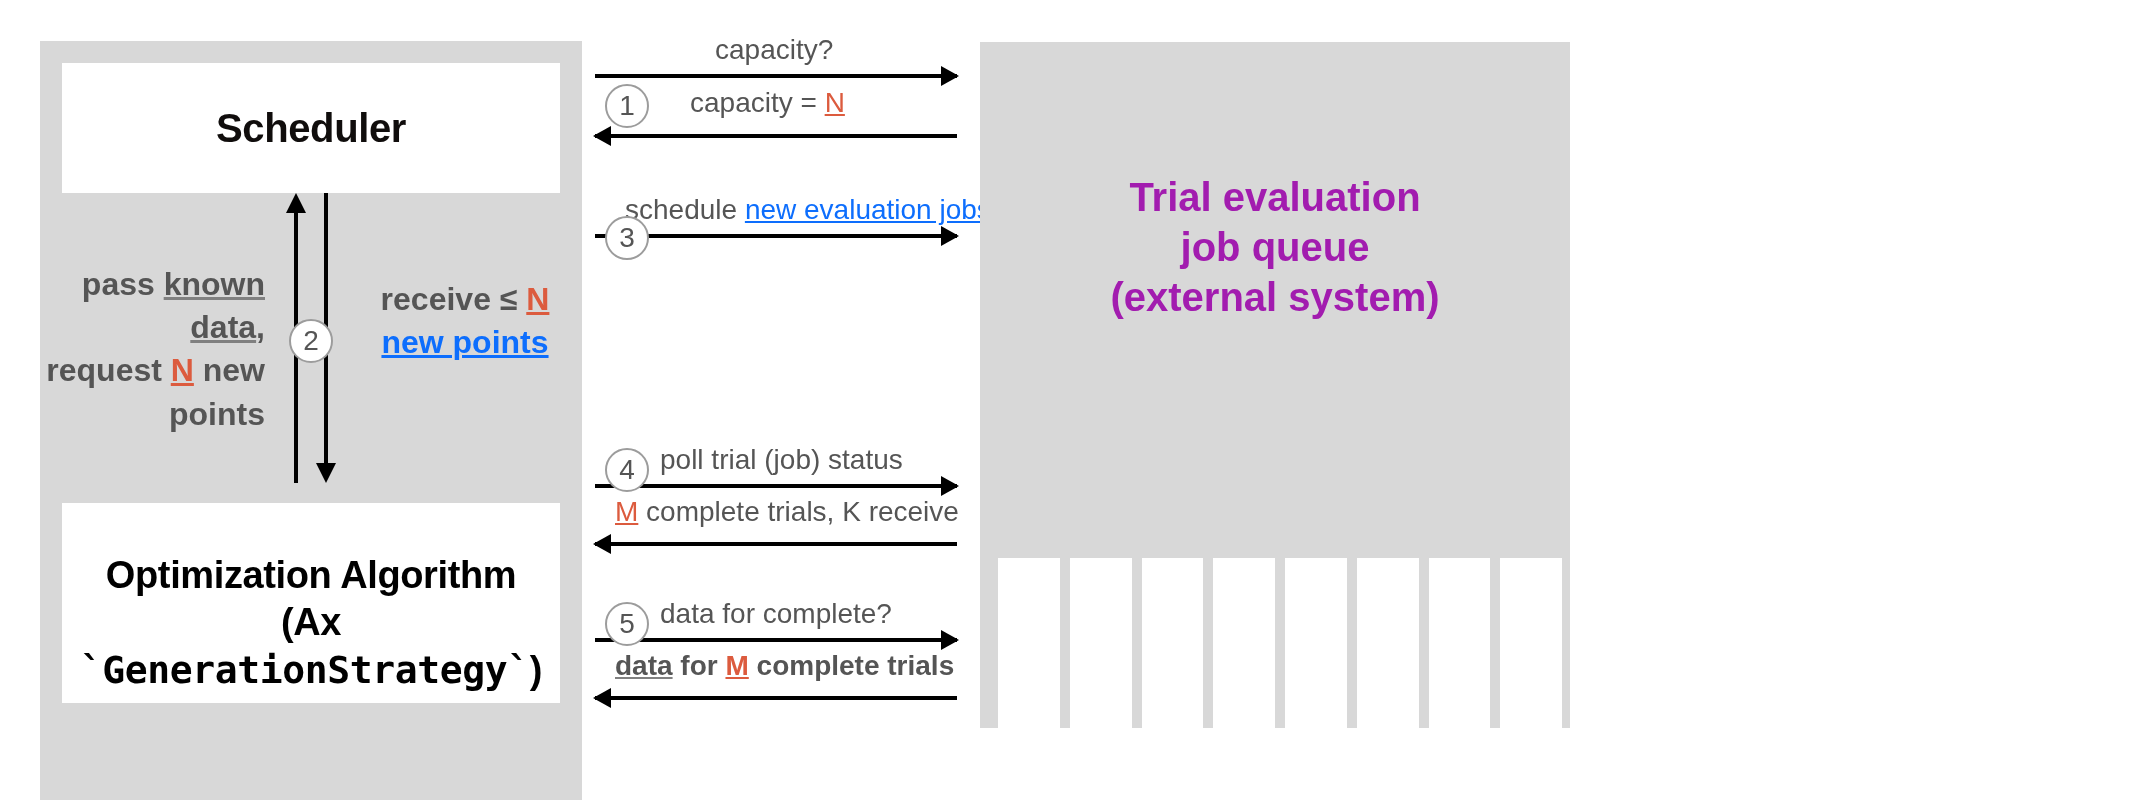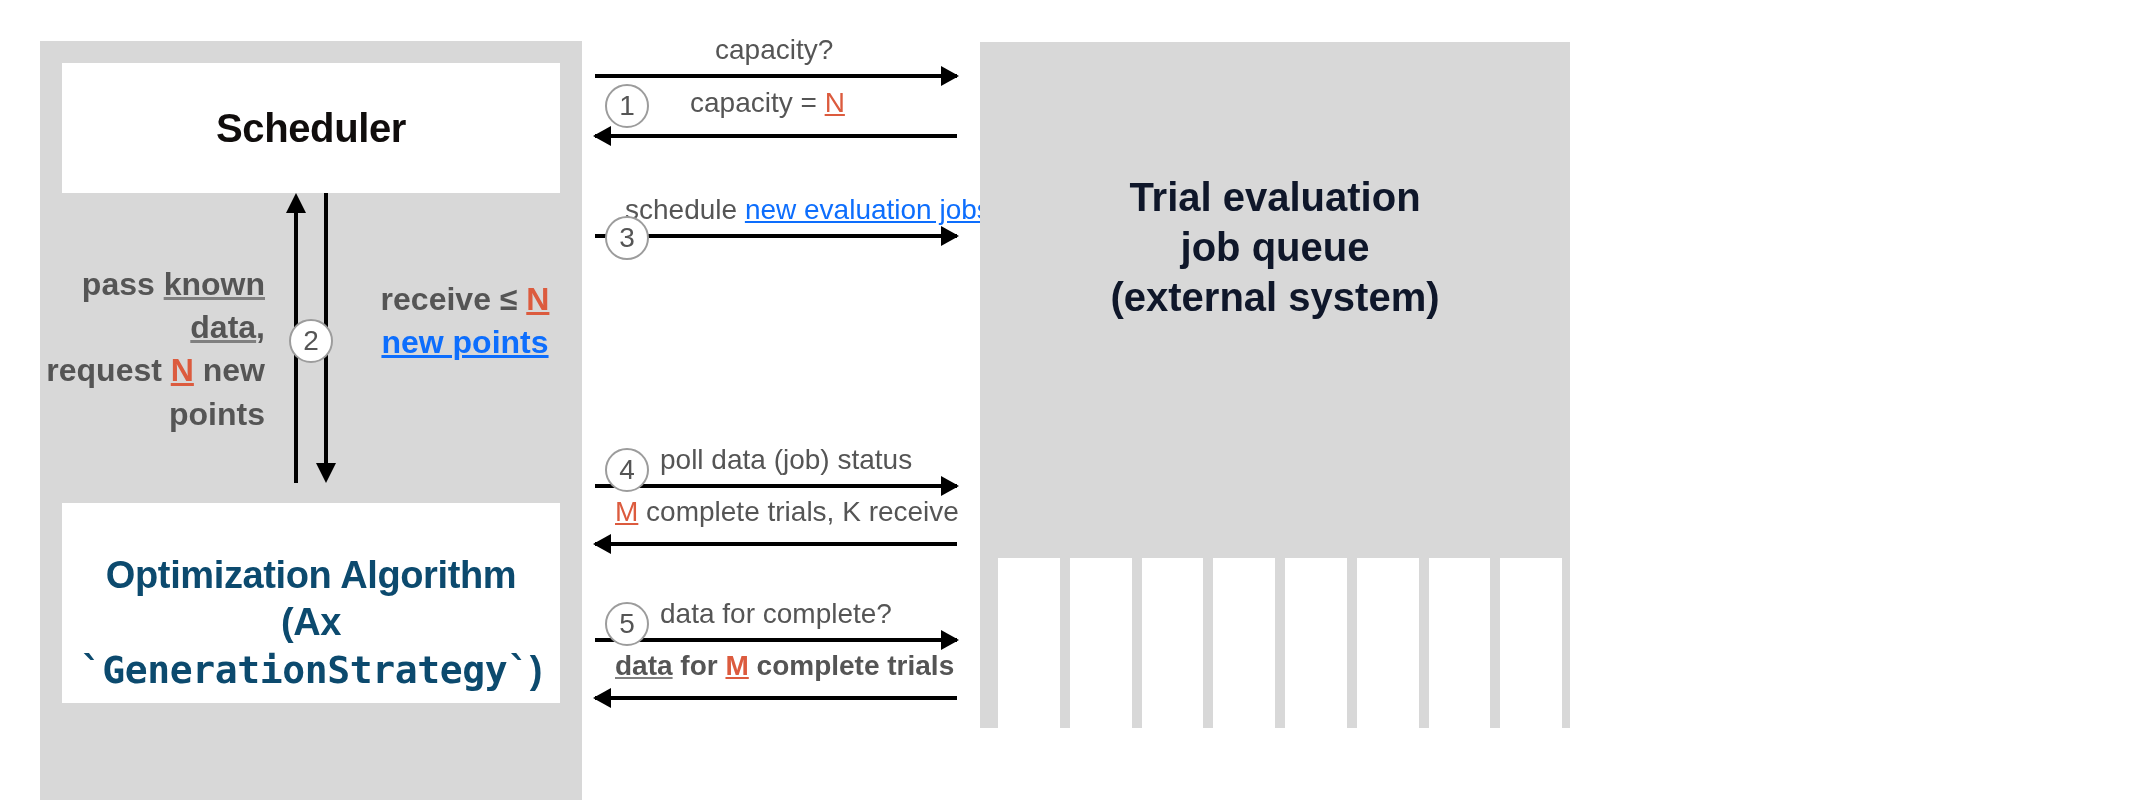--- a/index.html
+++ b/index.html
@@ -19,21 +19,21 @@
     background:#fff;
     display:flex;
     flex-direction:column;
     align-items:center;
     justify-content:center;
     text-align:center;
   }
   .scheduler-box { height:130px; width:100%; }
   .algo-box { height:200px; width:100%; margin-top:20px; }
   .scheduler-title { font-size:40px; font-weight:700; color:#100d0c; letter-spacing:-0.01em; }
-  .algo-title { font-size:38px; font-weight:700; color:#0c4a6e; letter-spacing:-0.01em; line-height:1.25;margin-top:40px; }
+  .algo-title { font-size:38px; font-weight:700; color:#000000; letter-spacing:-0.01em; line-height:1.25;margin-top:40px; }
   .algo-title .code { font-family: ui-monospace, Menlo, Consolas, monospace; font-weight:700; }
 
   .inner-arrows {
     position:relative;
     height:290px;               
     display:flex;
     align-items:center;
     justify-content:center;
   }
   .inner-arrows svg.vert { position:absolute; top:0; height:290px; width:100px; left:50%; transform:translateX(-50%); }
@@ -77,21 +77,21 @@
     border-left:18px solid #000;
   }
   .arrow-left::after{
     left:-2px; top:-8px;
     border-right:18px solid #000;
   }
 
   
   .right-frame { left:980px; top:42px; width:590px; height:686px; }
   .queue-title {
-    font-size:40px; font-weight:700; color:#0f172a;
+    font-size:40px; font-weight:700; color:#a21caf;
     text-align:center; line-height:1.25;
     margin-top:130px;
   }
   .queue-row {
     position:absolute; left:18px; right:8px; bottom:0;
     display:flex; gap:10px;
     align-items:flex-end;
     height:170px;
   }
   .queue-row .slot {
@@ -154,21 +154,21 @@
   <div class="arrow-pair" style="top:200px;">
     <div class="a-label" style="left:30px; top:-6px;">
       <span>schedule </span><span class="ul-blue">new evaluation jobs</span>
     </div>
     <div class="arrow-line arrow-right" style="top:34px; width:362px;"></div>
     <div class="num-circle" style="left:10px; top:16px;">3</div>
   </div>
 
   <div class="arrow-pair" style="top:458px;">
     <div class="num-circle" style="left:10px; top:-10px;">4</div>
-    <div class="a-label" style="left:65px; top:-14px;">poll data (job) status</div>
+    <div class="a-label" style="left:65px; top:-14px;">poll trial (job) status</div>
     <div class="arrow-line arrow-right" style="top:26px; width:362px;"></div>
     <div class="a-label" style="left:20px; top:38px;">
       <span class="ul-red">M</span><span> complete trials, K receive</span>
     </div>
     <div class="arrow-line arrow-left" style="top:80px; width:362px;"></div>
   </div>
 
   <div class="arrow-pair" style="top:612px;">
     <div class="num-circle" style="left:10px; top:-10px;">5</div>
     <div class="a-label" style="left:65px; top:-14px;">data for complete?</div>

